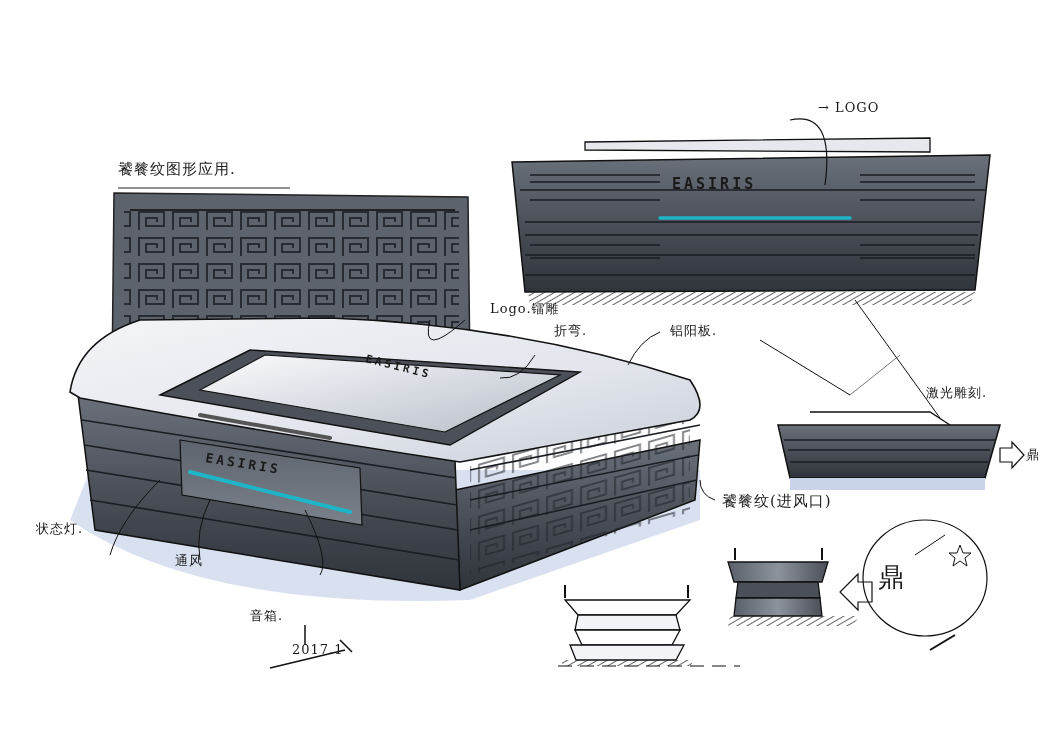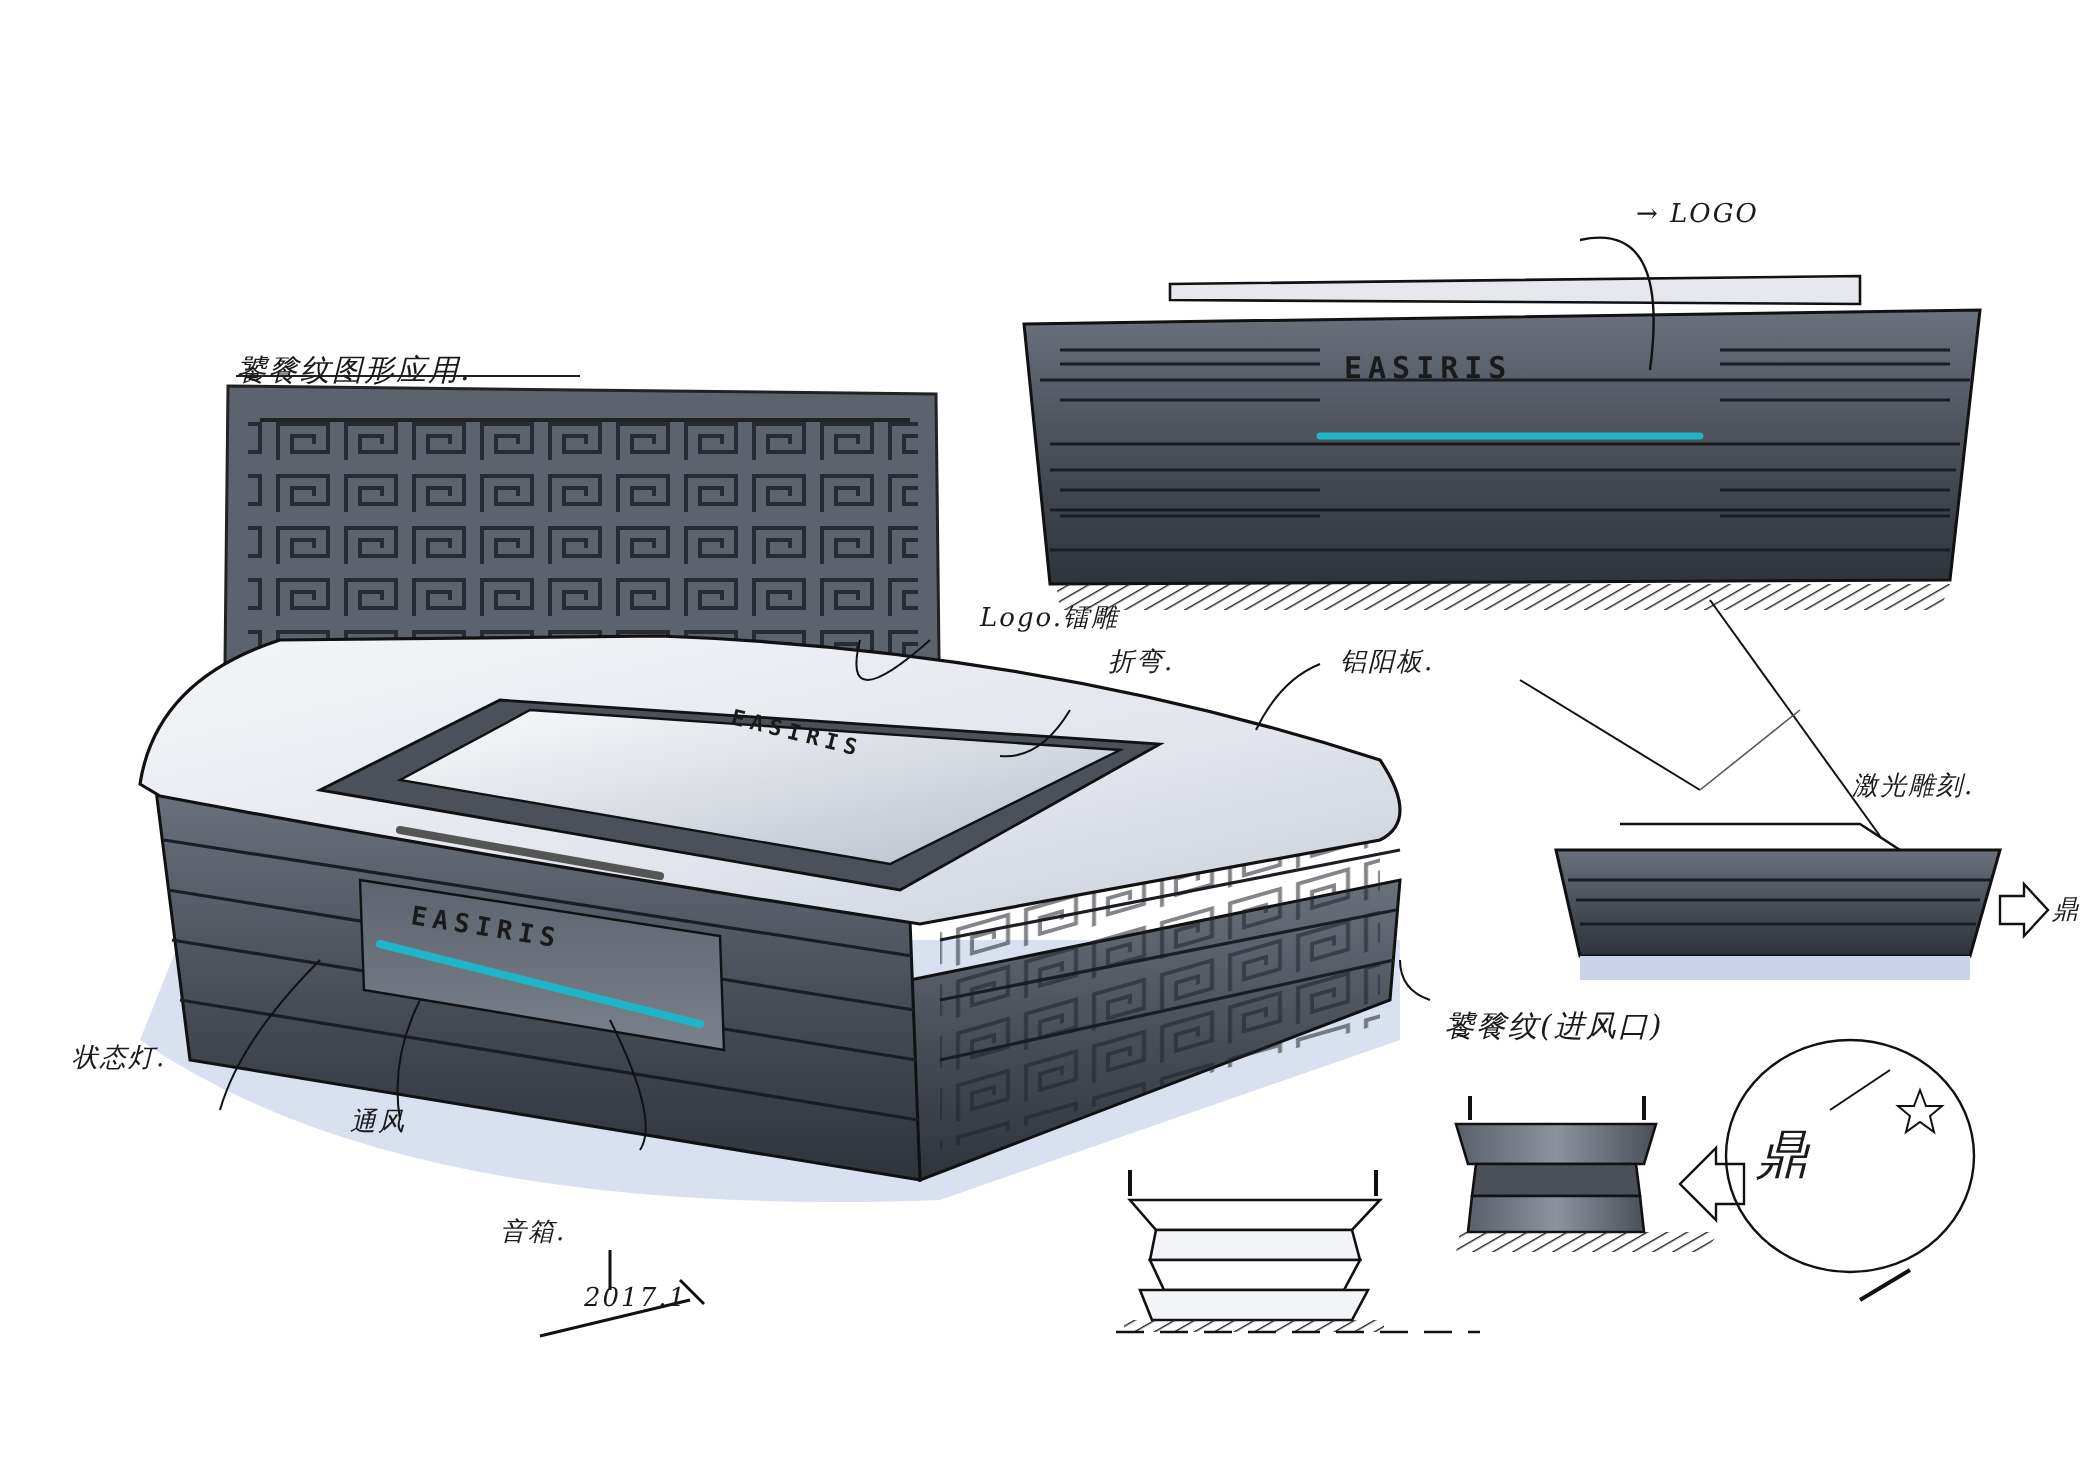--- a/index.html
+++ b/index.html
@@ -1,20 +1,20 @@
 <!DOCTYPE html>
 <html><head>
 <meta charset="utf-8">
 <style>
   html, body { margin: 0; padding: 0; background: #ffffff; }
   body { width: 1050px; height: 742px; position: relative; overflow: hidden;
          font-family: "DejaVu Sans", sans-serif; }
   #sheet { position: absolute; left: 0; top: 0; width: 1050px; height: 742px; }
   .note { position: absolute; font-family: "DejaVu Serif", serif; color: #1a1a1a;
-          font-size: 15px; white-space: nowrap; font-style: italic; letter-spacing: 1px; }
+          font-size: 15px; white-space: nowrap; letter-spacing: 1px; }
   .note.small { font-size: 13px; }
   .brand-svg { font-family: "DejaVu Sans Mono", monospace; font-weight: bold; letter-spacing: 3px; }
 </style>
 </head>
 <body>
 
 <svg id="sheet" viewBox="0 0 1050 742" xmlns="http://www.w3.org/2000/svg">
   <defs>
     <linearGradient id="gTop" x1="0" y1="0" x2="1" y2="1">
       <stop offset="0" stop-color="#f4f5f8"></stop>
@@ -161,25 +161,25 @@
     <path d="M628 365 Q640 340 660 332"></path>
     <path d="M160 480 Q120 520 110 555"></path>
     <path d="M210 500 Q195 530 200 560"></path>
     <path d="M305 510 Q330 560 320 575"></path>
     <path d="M700 480 Q700 495 715 500"></path>
   </g>
 
   <path d="M270 668 L345 650 M305 645 L305 625 M340 640 L352 652" stroke="#111" stroke-width="1.5" fill="none"></path>
 </svg>
 
-<div class="note" style="left:118px;top:160px;margin-top:16px;">饕餮纹图形应用.</div>
+<div class="note" style="left:118px;top:160px;">饕餮纹图形应用.</div>
 <div class="note small" style="left:818px;top:100px;">→ LOGO</div>
 <div class="note small" style="left:490px;top:300px;">Logo.镭雕</div>
 <div class="note small" style="left:554px;top:322px;">折弯.</div>
 <div class="note small" style="left:670px;top:322px;">铝阳板.</div>
 <div class="note small" style="left:926px;top:384px;">激光雕刻.</div>
-<div class="note" style="left:722px;top:504px;">饕餮纹(进风口)</div>
+<div class="note" style="left:722px;top:492px;">饕餮纹(进风口)</div>
 <div class="note small" style="left:36px;top:520px;">状态灯.</div>
 <div class="note small" style="left:175px;top:552px;">通风</div>
 <div class="note small" style="left:250px;top:607px;">音箱.</div>
 <div class="note small" style="left:1026px;top:446px;">鼎</div>
 <div class="note" style="left:878px;top:560px;font-size:26px;">鼎</div>
 <div class="note small" style="left:292px;top:642px;">2017.1</div>
 
 </body></html>

